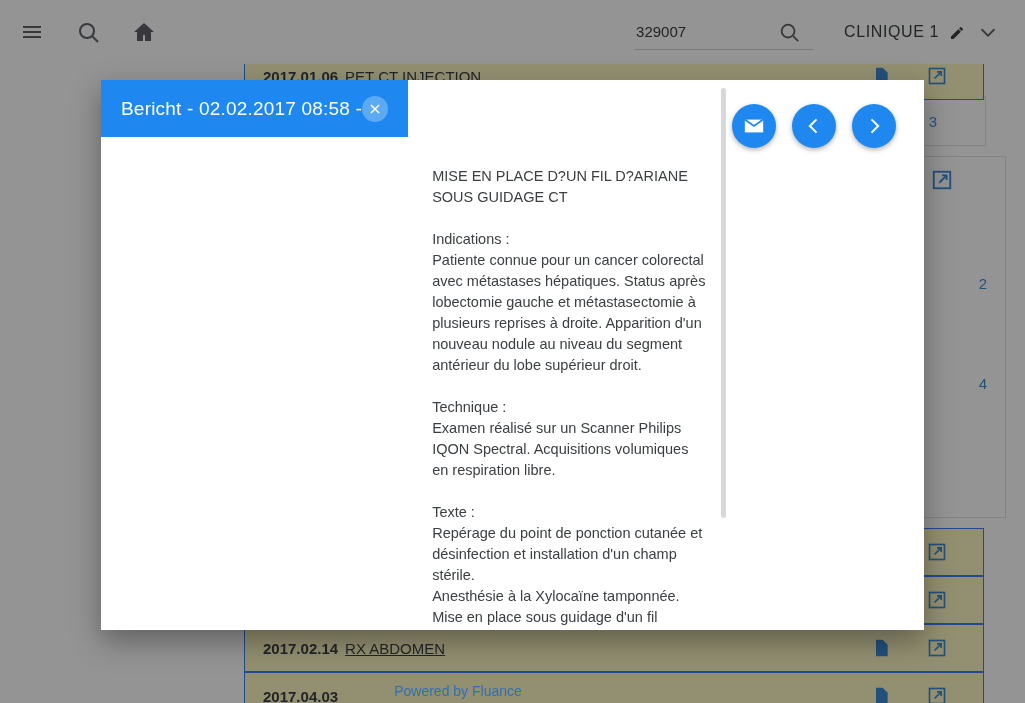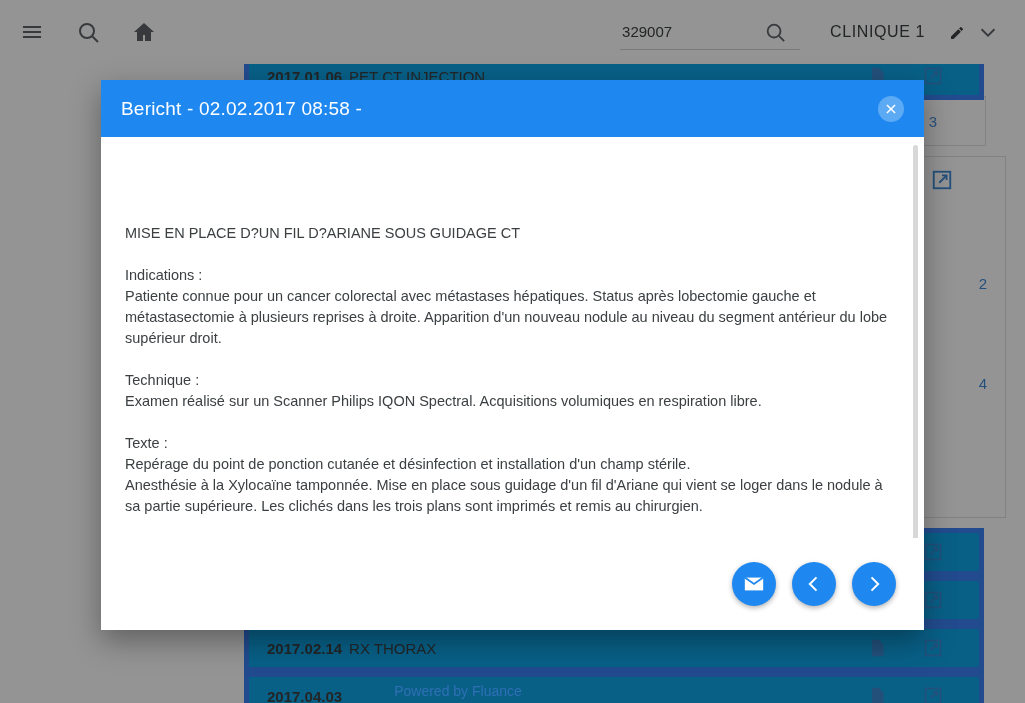--- a/index.html
+++ b/index.html
@@ -66,21 +66,21 @@
     font-family: "Liberation Sans", sans-serif;
   }
   .search-box .s-ic {
     color: #5f6368;
     display: flex;
     align-items: center;
   }
   .clinic {
     display: flex;
     align-items: flex-end;
-    gap: 24px;
+    gap: 10px;
     font-size: 16px;
     letter-spacing: .6px;
     color: #3c4043;
   }
   .clinic .pencil { color: #3c4043; display: flex; align-items:center;}
   .caret {
     width: 46px;
     display: flex;
     justify-content: center;
     color: #5f6368;
@@ -99,32 +99,32 @@
     background: #ffffff;
     border-bottom: 1px solid #eeeeee;
     display: flex;
     align-items: center;
     padding: 0 18px;
     box-sizing: border-box;
     font-size: 15px;
     color: #3c4043;
   }
   .row .date { font-weight: bold; margin-right: 7px; }
-  .row .desc { font-weight: normal; }
+  .row .desc { font-weight: normal; text-decoration: underline; }
   .row .spacer { flex: 1; }
   .row .act {
     width: 56px;
     display: flex;
     justify-content: center;
     color: #4a90d9;
   }
 
   .panel {
-    background: #0ea5e9;
-    border: 5px solid #3b82f6;
+    background: #fef9c3;
+    border: 1px solid #3b82f6;
     box-sizing: border-box;
     text-align: right;
   }
 
   
   .side-card {
     position: absolute;
     left: 880px;
     top: 96px;
     width: 104px;
@@ -174,21 +174,21 @@
   .dialog {
     position: absolute;
     left: 101px;
     top: 80px;
     width: 823px;
     height: 550px;
     background: #ffffff;
     z-index: 10;
     box-shadow: 0 11px 28px rgba(0,0,0,0.35);
     display: flex;
-    flex-direction: column;
+    flex-direction: row;
   }
   .dialog-header {
     height: 57px;
     background: #1e88f0;
     color: #ffffff;
     display: flex;
     align-items: center;
     padding: 0 20px;
     box-sizing: border-box;
   }
@@ -387,21 +387,21 @@
     <span class="act">
       <svg width="20" height="20" viewBox="0 0 24 24" fill="none" stroke="#3d8bd5" stroke-width="2">
         <rect x="3" y="3" width="18" height="18"></rect>
           <line x1="9" y1="15" x2="17" y2="7"></line>
           <polyline points="12,7 17,7 17,12"></polyline>
       </svg>
     </span>
   </div>
   <div class="row panel">
     <span class="date">2017.02.14</span>
-    <span class="desc">RX THORAX</span>
+    <span class="desc">RX ABDOMEN</span>
     <span class="spacer"></span>
     <span class="act">
       <svg width="20" height="22" viewBox="0 0 24 24" fill="#3d8bd5">
           <path d="M6 2h8l6 6v14H6z"></path>
         </svg>
     </span>
     <span class="act">
       <svg width="20" height="20" viewBox="0 0 24 24" fill="none" stroke="#3d8bd5" stroke-width="2">
         <rect x="3" y="3" width="18" height="18"></rect>
           <line x1="9" y1="15" x2="17" y2="7"></line>

